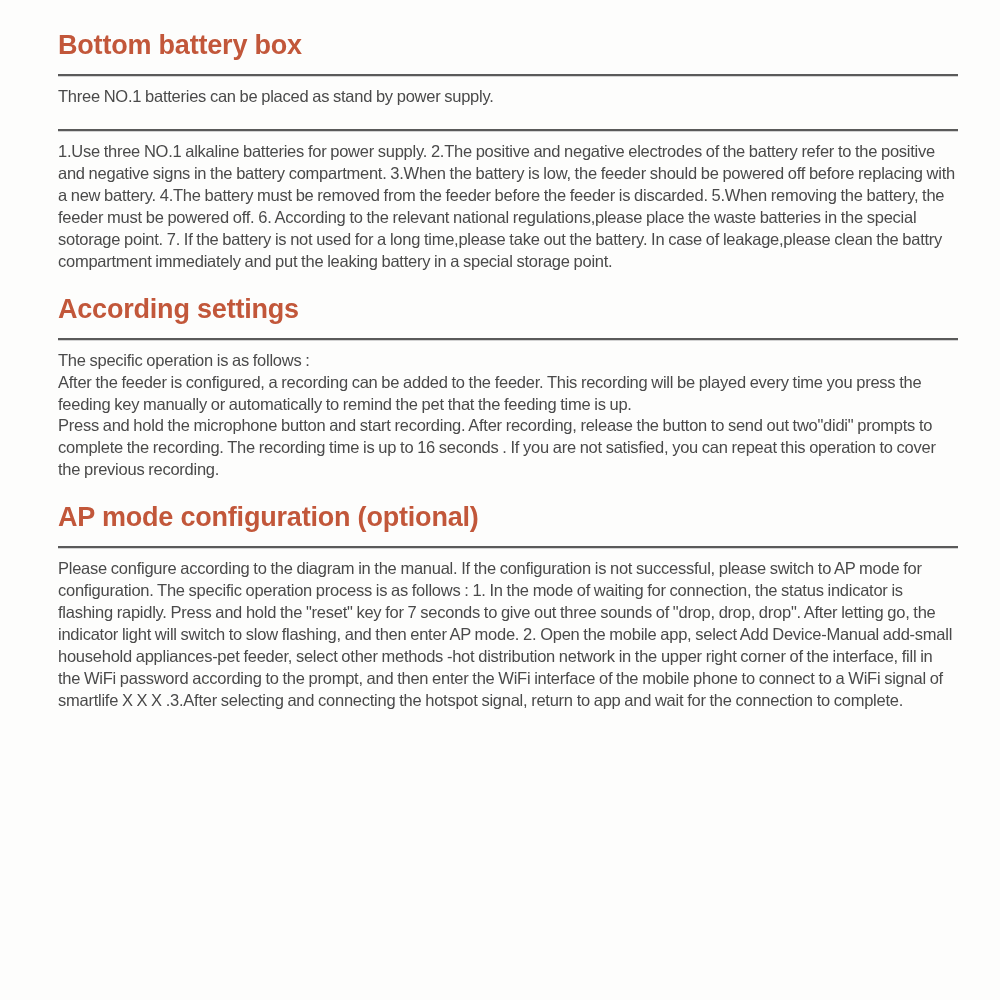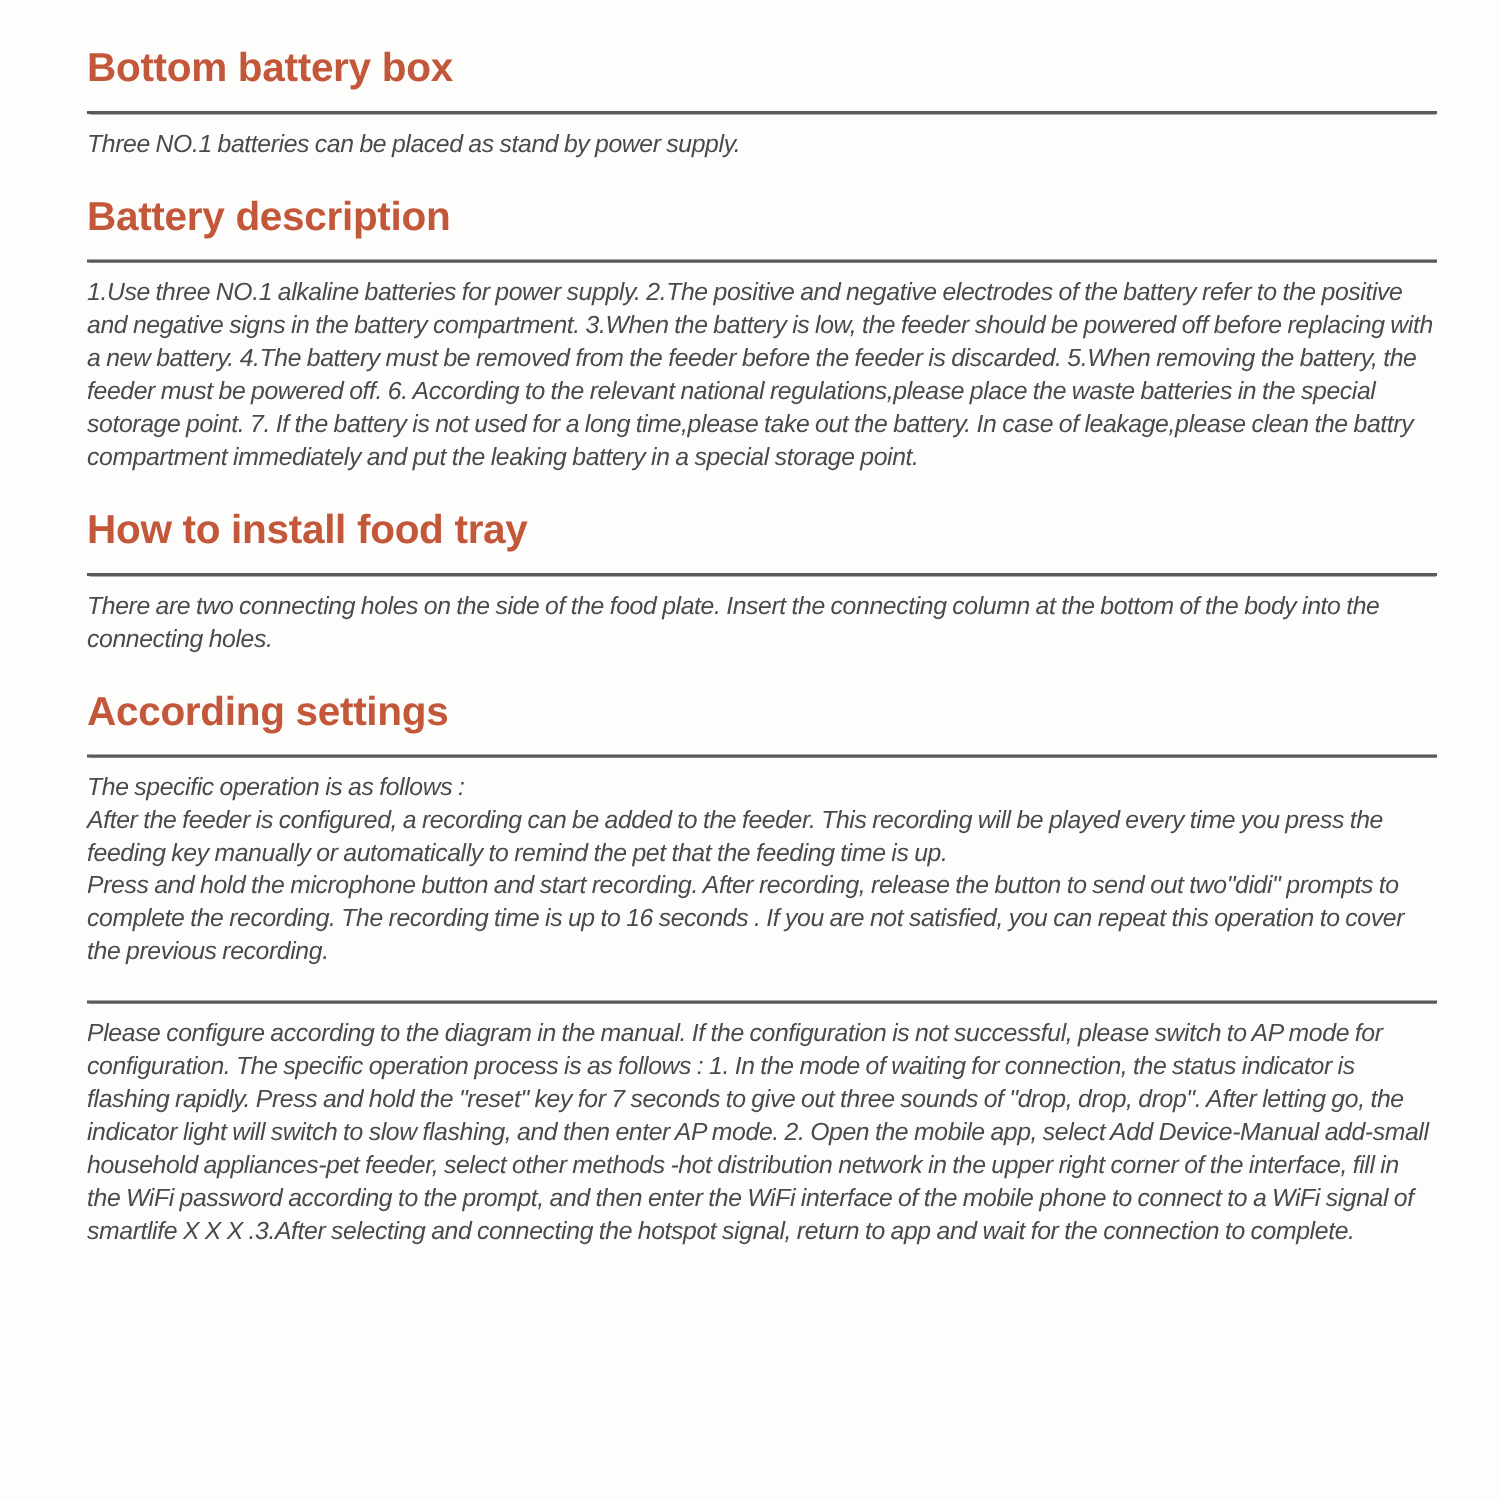--- a/index.html
+++ b/index.html
@@ -22,21 +22,21 @@
     color: #c2573a;
     letter-spacing: -0.2px;
     line-height: 1.15;
   }
   .rule {
     height: 2px;
     background: #5a5a5a;
     margin-top: 13px;
     box-shadow: 0 0.5px 0.5px rgba(90,90,90,0.5);
   }
-  .body-block { margin-top: 10px; font-style: italic; }
+  .body-block { margin-top: 10px; }
   .body-block p {
     font-size: 16.5px;
     line-height: 1.33;
     color: #4a4a4a;
     letter-spacing: -0.25px;
     word-spacing: -0.5px;
   }
 </style>
 </head>
 <body>
@@ -45,45 +45,38 @@
 
   <div class="section">
     <h2>Bottom battery box</h2>
     <div class="rule"></div>
     <div class="body-block">
       <p>Three NO.1 batteries can be placed as stand by power supply.</p>
     </div>
   </div>
 
   <div class="section">
-    <h2>Battery description</h2>
     <div class="rule"></div>
     <div class="body-block">
       <p>1.Use three NO.1 alkaline batteries for power supply. 2.The positive and negative electrodes of the battery refer to the positive and negative signs in the battery compartment. 3.When the battery is low, the feeder should be powered off before replacing with a new battery. 4.The battery must be removed from the feeder before the feeder is discarded. 5.When removing the battery, the feeder must be powered off. 6. According to the relevant national regulations,please place the waste batteries in the special sotorage point. 7. If the battery is not used for a long time,please take out the battery. In case of leakage,please clean the battry compartment immediately and put the leaking battery in a special storage point.</p>
     </div>
   </div>
 
-  <div class="section">
-    <h2>How to install food tray</h2>
-    <div class="rule"></div>
-    <div class="body-block">
-      <p>There are two connecting holes on the side of the food plate. Insert the connecting column at the bottom of the body into the connecting holes.</p>
-    </div>
-  </div>
 
   <div class="section">
     <h2>According settings</h2>
     <div class="rule"></div>
     <div class="body-block">
       <p>The specific operation is as follows :</p>
       <p>After the feeder is configured, a recording can be added to the feeder. This recording will be played every time you press the feeding key manually or automatically to remind the pet that the feeding time is up.</p>
       <p>Press and hold the microphone button and start recording. After recording, release the button to send out two"didi" prompts to complete the recording. The recording time is up to 16 seconds . If you are not satisfied, you can repeat this operation to cover the previous recording.</p>
     </div>
   </div>
 
   <div class="section">
+    <h2>AP mode configuration (optional)</h2>
     <div class="rule"></div>
     <div class="body-block">
       <p>Please configure according to the diagram in the manual. If the configuration is not successful, please switch to AP mode for configuration. The specific operation process is as follows : 1. In the mode of waiting for connection, the status indicator is flashing rapidly. Press and hold the "reset" key for 7 seconds to give out three sounds of "drop, drop, drop". After letting go, the indicator light will switch to slow flashing, and then enter AP mode. 2. Open the mobile app, select Add Device-Manual add-small household appliances-pet feeder, select other methods -hot distribution network in the upper right corner of the interface, fill in the WiFi password according to the prompt, and then enter the WiFi interface of the mobile  phone to connect to a WiFi signal of smartlife X X X .3.After selecting and connecting the hotspot signal, return to app and wait for the connection to complete.</p>
     </div>
   </div>
 
 </div>
 
 </body></html>

